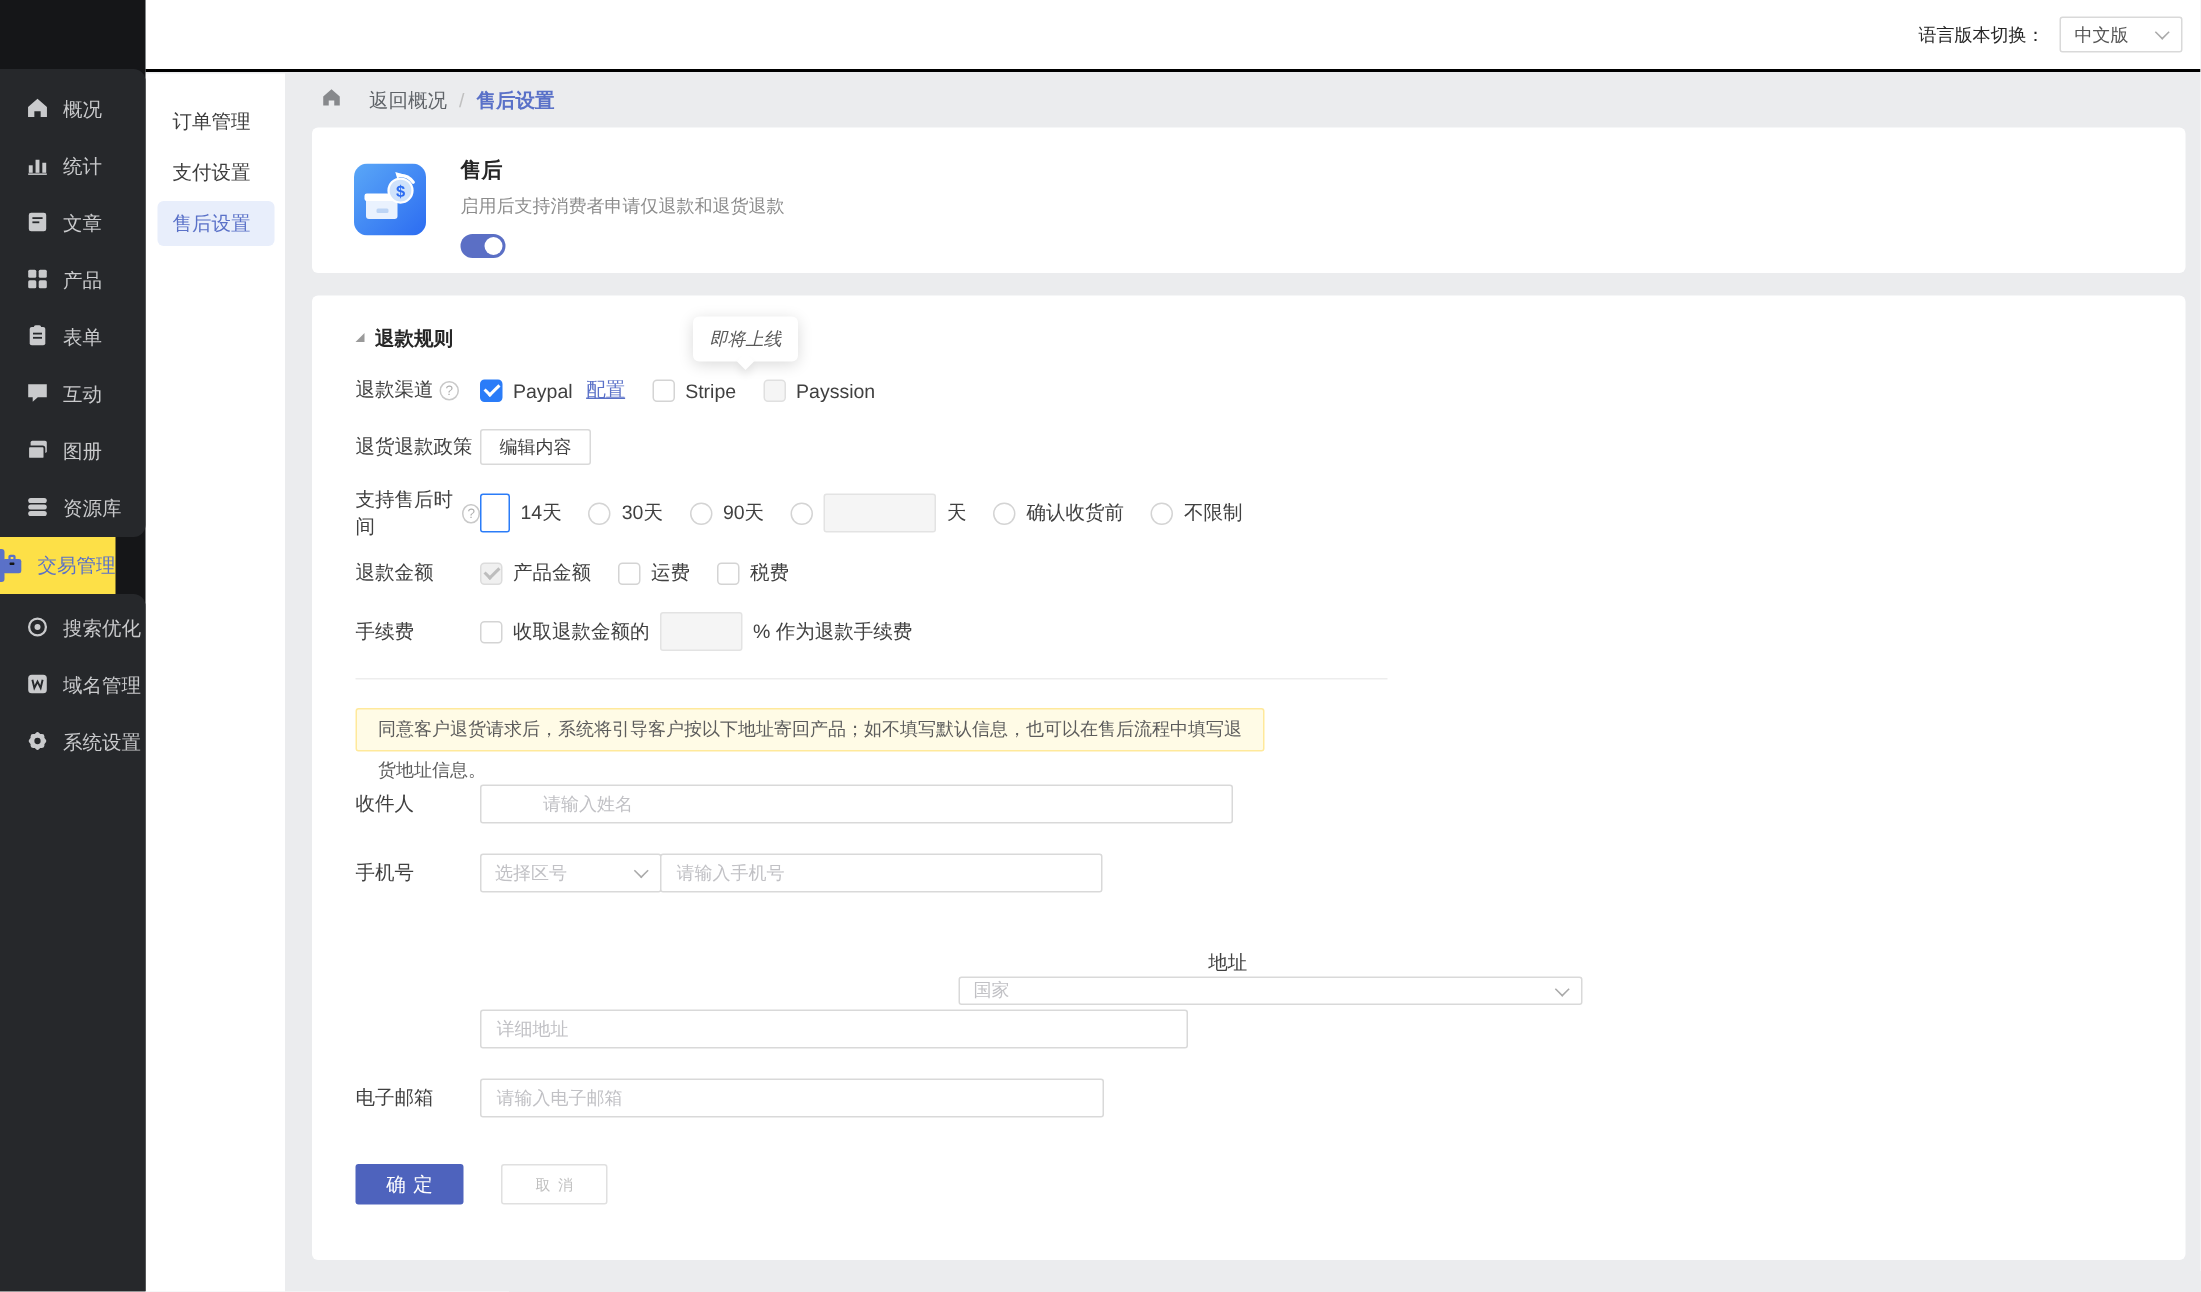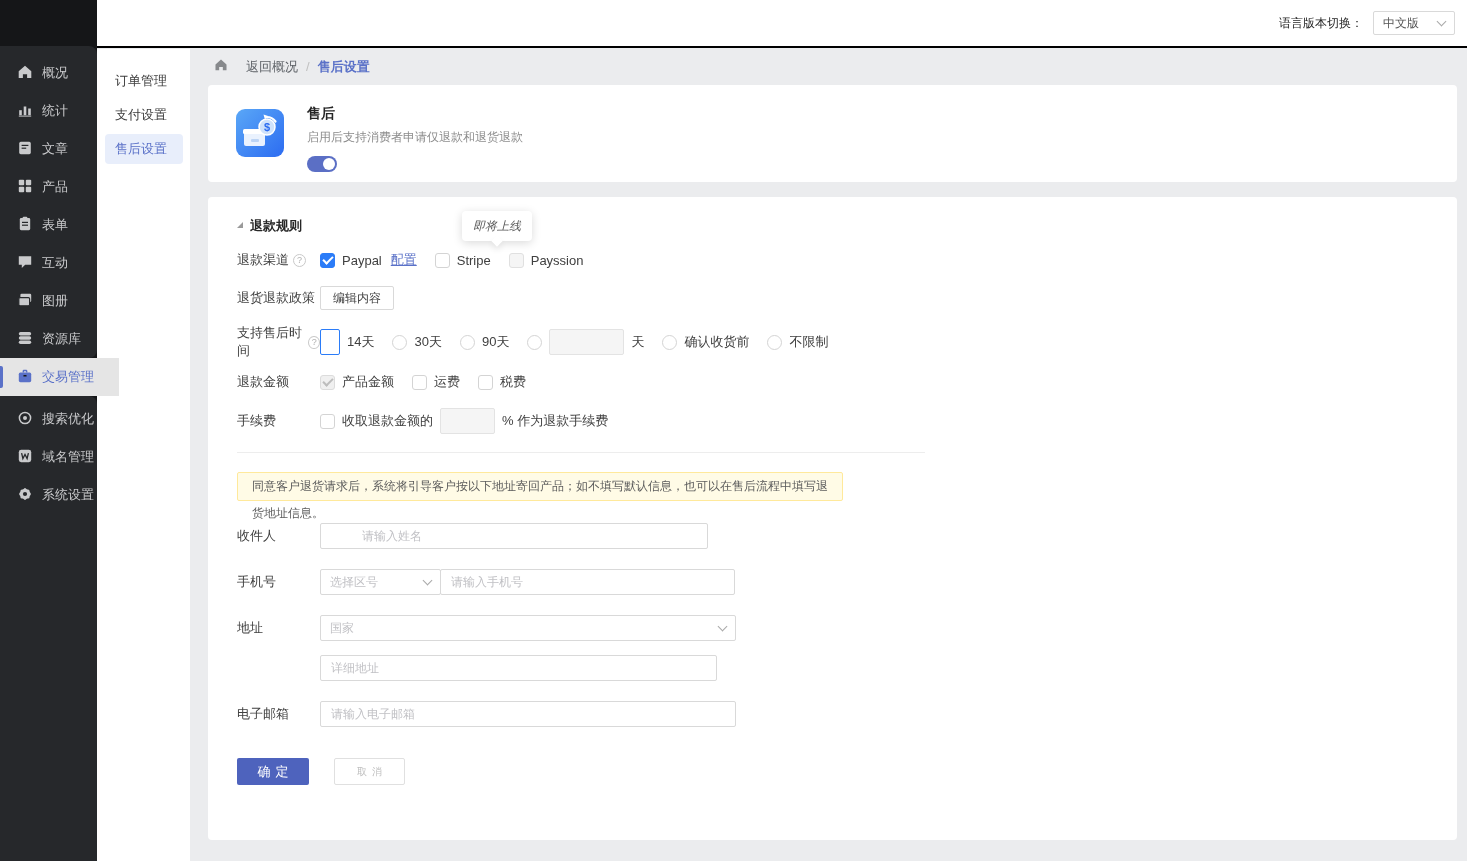--- a/index.html
+++ b/index.html
@@ -7,22 +7,22 @@
   body { position:relative; background:#ebecee; overflow:hidden; }
 
   
   .sidebar { position:absolute; left:0; top:0; width:97px; height:861px; background:#151618; z-index:30; }
   .side-group { position:absolute; left:0; width:97px; background:#26282b; }
   .side-group.g1 { top:46px; height:312px; border-radius:0 8px 8px 0; padding-top:8px; }
   .side-group.g2 { top:396px; height:465px; border-radius:0 8px 0 0; padding-top:4px; }
   .side-item { height:38px; display:flex; align-items:center; padding-left:17px; gap:9px;
                font-size:13px; color:#c9cacc; cursor:pointer; }
   .side-item svg { width:16px; height:16px; flex-shrink:0; }
-  .side-active { position:absolute; left:0; top:358px; width:119px; height:38px; background:#e5e5e5;
-                 display:flex; align-items:center; padding-left:17px; gap:9px; font-size:13px; color:#5a71c8; }
+  .side-active { position:absolute; left:0; top:358px; width:77px; height:38px; background:#fde047;
+                 display:flex; align-items:center; gap:9px; font-size:13px; color:#5a71c8; }
   .side-active .bar { position:absolute; left:0; top:8px; width:3px; height:22px; background:#5a71c8; border-radius:0 2px 2px 0; }
 
   
   .topbar { position:absolute; left:97px; top:0; width:1370px; height:48px; background:#fff;
             border-bottom:2px solid #000000; display:flex; align-items:center; justify-content:flex-end;
             padding-right:12px; z-index:20; }
   .lang-label { font-size:12px; color:#262626; margin-right:10px; }
   .lang-select { width:82px; height:24px; border:1px solid #d9d9d9; border-radius:2px; display:flex;
                  align-items:center; justify-content:space-between; padding:0 9px; font-size:12px; color:#555; cursor:pointer; }
 
@@ -364,43 +364,43 @@
       </span>
     </div>
 
     <div class="divider"></div>
 
 
     <div class="alert">同意客户退货请求后，系统将引导客户按以下地址寄回产品；如不填写默认信息，也可以在售后流程中填写退货地址信息。</div>
 
     <div class="row" style="margin-top:22px;height:26px;">
       <span class="lab">收件人</span>
-      <input class="inp" style="width: 388px; padding-left: 41px;" placeholder="请输入姓名">
+      <input class="inp" style="width: 502px; padding-left: 41px;" placeholder="请输入姓名">
     </div>
 
     <div class="row" style="margin-top:20px;height:26px;">
       <span class="lab">手机号</span>
       <div class="sel" style="width:121px;">
         <span>选择区号</span>
         <span class="chev"></span>
       </div>
       <input class="inp" style="width: 295px; margin-left: -1px;" placeholder="请输入手机号">
     </div>
 
-    <div class="row" style="margin-top:20px;height:26px;">
+    <div class="row" style="margin-top:38px;height:26px;flex-direction:column;">
       <span class="lab">地址</span>
       <div class="sel" style="width:416px;">
         <span>国家</span>
         <span class="chev"></span>
       </div>
     </div>
 
     <div class="row" style="margin-top:14px;height:26px;">
       <span class="lab"></span>
-      <input class="inp" style="width: 397px;" placeholder="详细地址">
+      <input class="inp" style="width: 472px;" placeholder="详细地址">
     </div>
 
     <div class="row" style="margin-top:20px;height:26px;">
       <span class="lab">电子邮箱</span>
       <input class="inp" style="width: 416px;" placeholder="请输入电子邮箱">
     </div>
 
     <div class="row" style="margin-top:31px;height:27px;">
       <button class="btn-confirm">确定</button>
       <button class="btn-cancel">取消</button>

